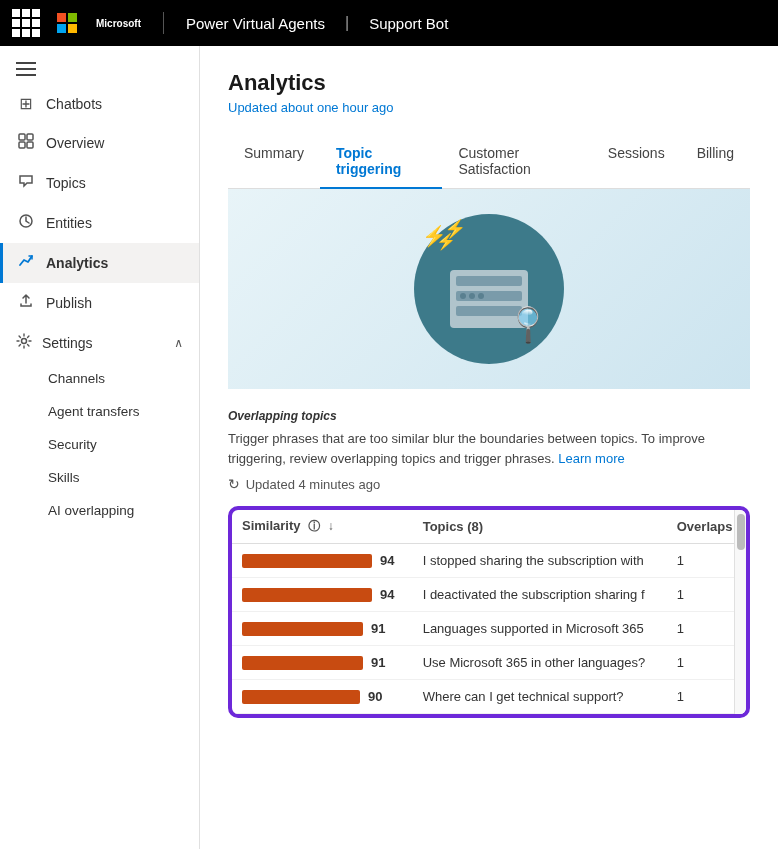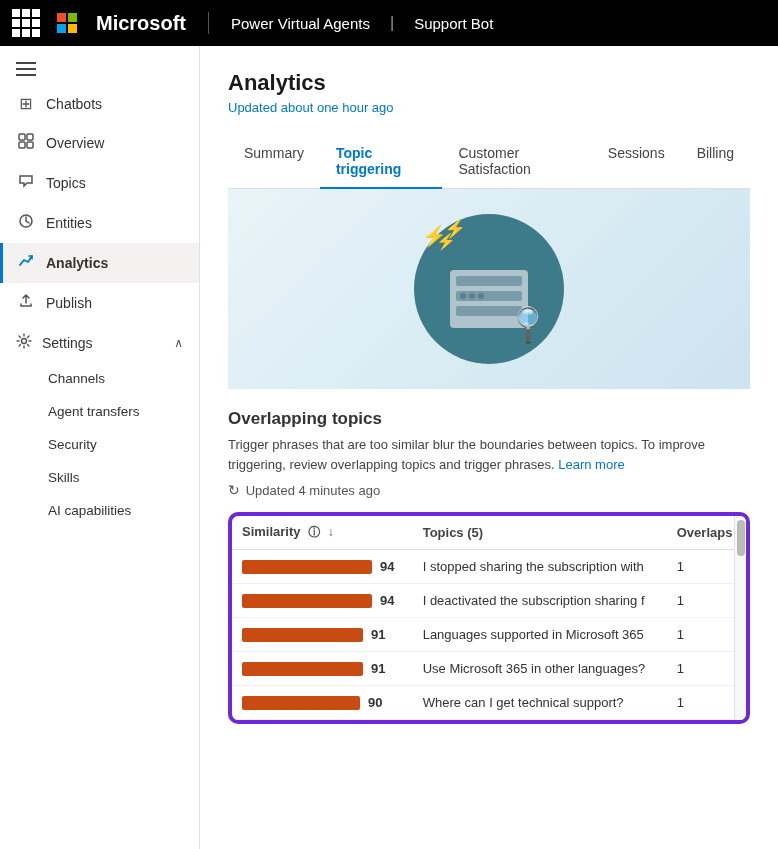--- a/index.html
+++ b/index.html
@@ -24,21 +24,21 @@
     }
     .top-nav-waffle span {
       width: 8px; height: 8px; background: #fff; display: block;
     }
     .top-nav-logo {
       display: flex;
       gap: 1px;
       margin-left: 4px;
     }
     .top-nav-brand {
-      font-size: 20px;
+      font-size: 10px;
       font-weight: 600;
       color: #fff;
       margin-left: 6px;
     }
     .top-nav-divider {
       width: 1px; height: 22px; background: #555; margin: 0 10px;
     }
     .top-nav-app { font-size: 15px; color: #ffffff; }
     .top-nav-sep { color: #999; font-size: 16px; margin: 0 8px; }
     .top-nav-bot { font-size: 15px; color: #fff; font-weight: 500; }
@@ -148,21 +148,21 @@
       background: #3d7a8a;
       border-radius: 50%;
       display: flex;
       align-items: center;
       justify-content: center;
       position: relative;
     }
 
     
     .content-section { padding: 20px 0 0 0; }
-    .section-title { font-size: 17px; font-weight: 600; margin-bottom: 6px; }
+    .section-title { font-size: 12px; font-weight: 600; margin-bottom: 6px; font-style: italic; }
     .section-desc { font-size: 13px; color: #444; line-height: 1.5; margin-bottom: 8px; }
     .section-desc a { color: #0078d4; text-decoration: none; text-align: right; }
     .updated-row { display: flex; align-items: center; gap: 6px; font-size: 13px; color: #555; margin-bottom: 14px; }
     .refresh-icon { font-size: 14px; color: #555; }
 
     
     .data-table { width: 100%; border-collapse: collapse; }
     .data-table th {
       text-align: left;
       font-size: 13px;
@@ -323,21 +323,21 @@
     <div class="sidebar-subitem">
       <span>Agent transfers</span>
     </div>
     <div class="sidebar-subitem">
       <span>Security</span>
     </div>
     <div class="sidebar-subitem">
       <span>Skills</span>
     </div>
     <div class="sidebar-subitem">
-      <span>AI capabilities</span>
+      <span>AI overlapping</span>
     </div>
   </div>
 
   <div class="main">
     <h1 class="page-title">Analytics</h1>
     <div class="page-subtitle">Updated about one hour ago</div>
 
     <div class="tabs">
       <div class="tab">Summary</div>
       <div class="tab active">Topic triggering</div>
@@ -381,21 +381,21 @@
       <div class="table-container">
         <table class="data-table">
           <thead>
             <tr>
               <th>
                 <span>Similarity</span>
                 <span class="th-icon">ⓘ</span>
                 <span class="th-icon">↓</span>
               </th>
               <th>
-                <span>Topics (5)</span>
+                <span>Topics (8)</span>
               </th>
               <th>
                 <span>Overlaps</span>
               </th>
             </tr>
           </thead>
           <tbody id="table-body">
           <tr>
       <td>
         <div class="bar-cell">

